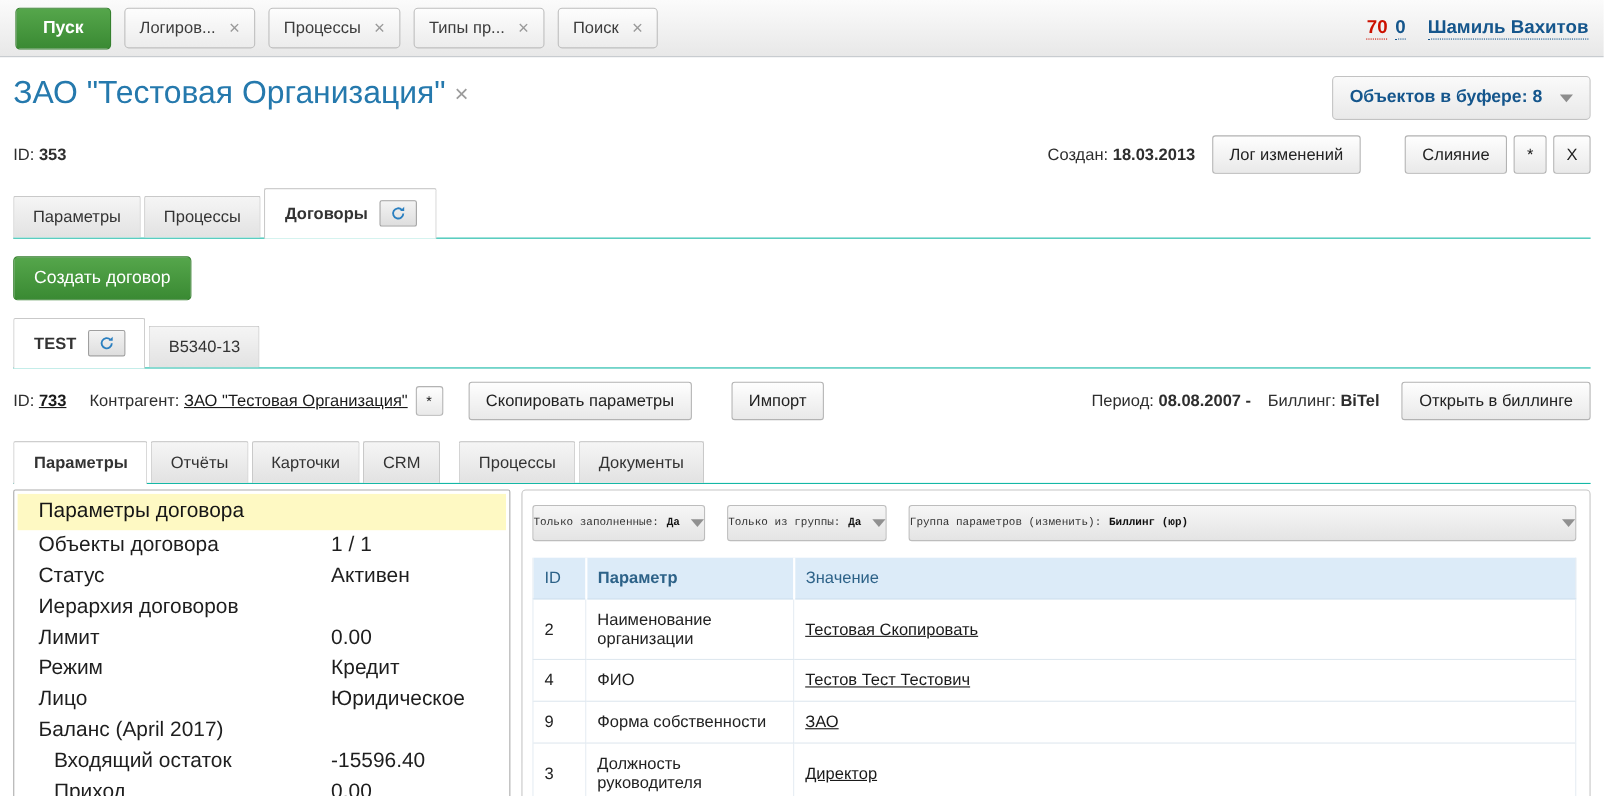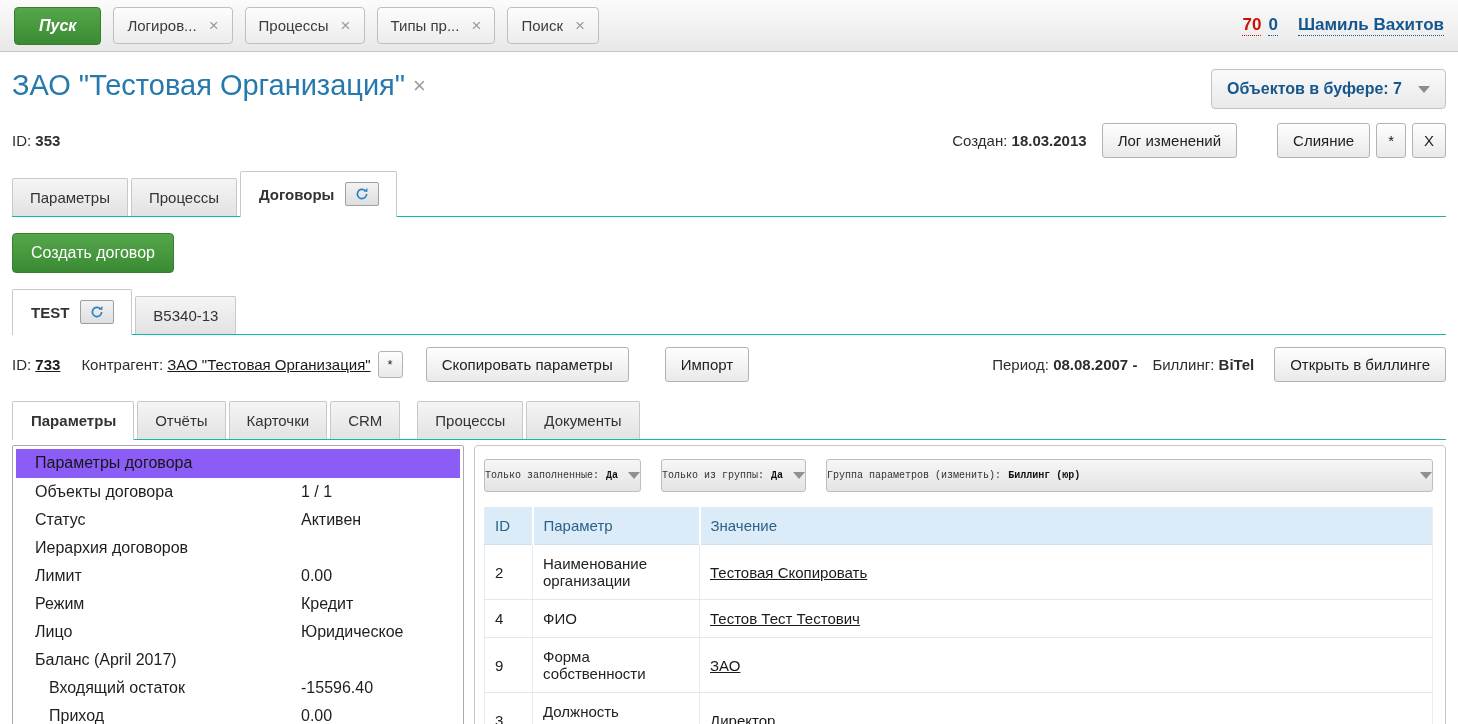--- a/index.html
+++ b/index.html
@@ -3,21 +3,21 @@
 <meta charset="utf-8">
 <style>
   * { margin:0; padding:0; box-sizing:border-box; }
   html,body { width:1458px; height:724px; overflow:hidden; background:#fff;
     font-family:"Liberation Sans", sans-serif; }
 
   
   .topbar { height:52px; background:linear-gradient(#fbfbfb,#e8e8e8);
     border-bottom:1px solid #c2c7cb; display:flex; align-items:center; padding:0 14px; }
   .start-btn { background:linear-gradient(#55a64b,#3a8a33); border:1px solid #35802e;
-    color:#fff; font-weight:bold; font-size:16px; padding:9px 24px; border-radius:4px; cursor:pointer;font-style:italic; }
+    color:#fff; font-weight:bold; font-size:16px; padding:9px 24px; border-radius:4px; cursor:pointer; }
   .chip { display:inline-flex; align-items:center; gap:12px; margin-left:12px;
     background:linear-gradient(#fdfdfd,#ececec); border:1px solid #bfbfbf; border-radius:4px;
     padding:9px 13px; font-size:15px; color:#3c3c3c; cursor:pointer; }
   .chip .x { color:#9a9a9a; font-size:17px; line-height:12px; }
   .topbar-right { margin-left:auto; display:flex; align-items:center; font-size:17px; }
   .num-red { color:#cc1100; font-weight:bold; border-bottom:1px dotted #cc1100; cursor:pointer; }
   .num-blue { color:#15568c; font-weight:bold; border-bottom:1px dotted #15568c; margin-left:7px; cursor:pointer; }
   .user { color:#15568c; font-weight:bold; border-bottom:1px dotted #15568c; margin-left:20px; cursor:pointer; }
 
   .page { padding:0 12px; }
@@ -58,22 +58,22 @@
 
   
   .contract-row { display:flex; align-items:center; padding:12px 0 11px 0; font-size:15px; color:#2e2e2e; }
   .link-dark { color:#1a1a1a; text-decoration:underline; cursor:pointer; }
   .contract-right { margin-left:auto; display:flex; align-items:center; }
 
   
   .content { display:flex; align-items:flex-start; margin-top:5px; }
   .left-panel { width:452px; border:1px solid #acacac; border-radius:2px; padding:3px 3px 10px 3px;
     min-height:300px; }
-  .lp-header { background:#8b5cf6; color:#161616; padding:5px 10px 6px 19px; font-size:16px; }
-  .lp-row { display:flex; padding:4px 10px 4px 19px; font-size:16px; color:#1e1e1e; line-height:20px; }
+  .lp-header { background:#fef9c3; color:#161616; padding:5px 10px 6px 19px; font-size:19px; }
+  .lp-row { display:flex; padding:4px 10px 4px 19px; font-size:19px; color:#1e1e1e; line-height:20px; }
   .lp-row .lbl { width:266px; }
   .lp-row.indent .lbl { padding-left:14px; }
 
   .right-panel { flex:1; margin-left:10px; border:1px solid #c6c6c6; border-radius:4px;
     padding:13px 12px 0 9px; min-height:300px; }
   .filters { display:flex; margin-bottom:15px; }
   .dd { display:inline-flex; align-items:center; background:linear-gradient(#f6f6f6,#e4e4e4);
     border:1px solid #bdbdbd; border-radius:3px; padding:10px 0; font-size:10px; color:#333;
     margin-right:20px; cursor:pointer;font-family:Liberation Mono, monospace; }
   .dd .val { font-weight:bold; color:#111; margin-left:7px; }
@@ -82,21 +82,21 @@
   .dd.grow .caret { margin-left:auto; }
 
   .param-table { width:100%; border-collapse:collapse; font-size:15px; }
   .param-table th { background:#dcebf8; color:#2d6288; font-weight:normal; text-align:left;
     padding:10px 10px; border-right:2px solid #fff; border-bottom:1px solid #cfe0ee; }
   .param-table th:last-child { border-right:none; }
   .param-table td { padding:10px 10px; border-bottom:1px solid #dfe8ef; border-right:1px solid #e6edf3;
     color:#222; background:#fff; }
   .param-table td:last-child { border-right:none; }
   .param-table .col-id { width:48px; }
-  .param-table .col-param { width:167px; }
+  .param-table .col-param { width:189px;font-weight:bold; }
   .param-table { border-left:1px solid #e6edf3; border-right:1px solid #e6edf3; }
 </style>
 </head>
 <body>
 
 <div class="topbar">
   <button class="start-btn">Пуск</button>
 
   <span class="chip">
     <span>Логиров...</span>
@@ -122,21 +122,21 @@
   </span>
 </div>
 
 <div class="page">
 
   
   <div class="title-row">
     <span class="page-title">ЗАО "Тестовая Организация"</span>
     <span class="title-close">×</span>
     <button class="buffer-btn">
-      <span>Объектов в буфере: 7</span>
+      <span>Объектов в буфере: 8</span>
       <span class="caret"></span>
     </button>
   </div>
 
   
   <div class="meta-row">
     <span>ID:</span>&nbsp;
     <b>353</b>
     <span class="meta-right">
       <span>Создан:</span>&nbsp;

